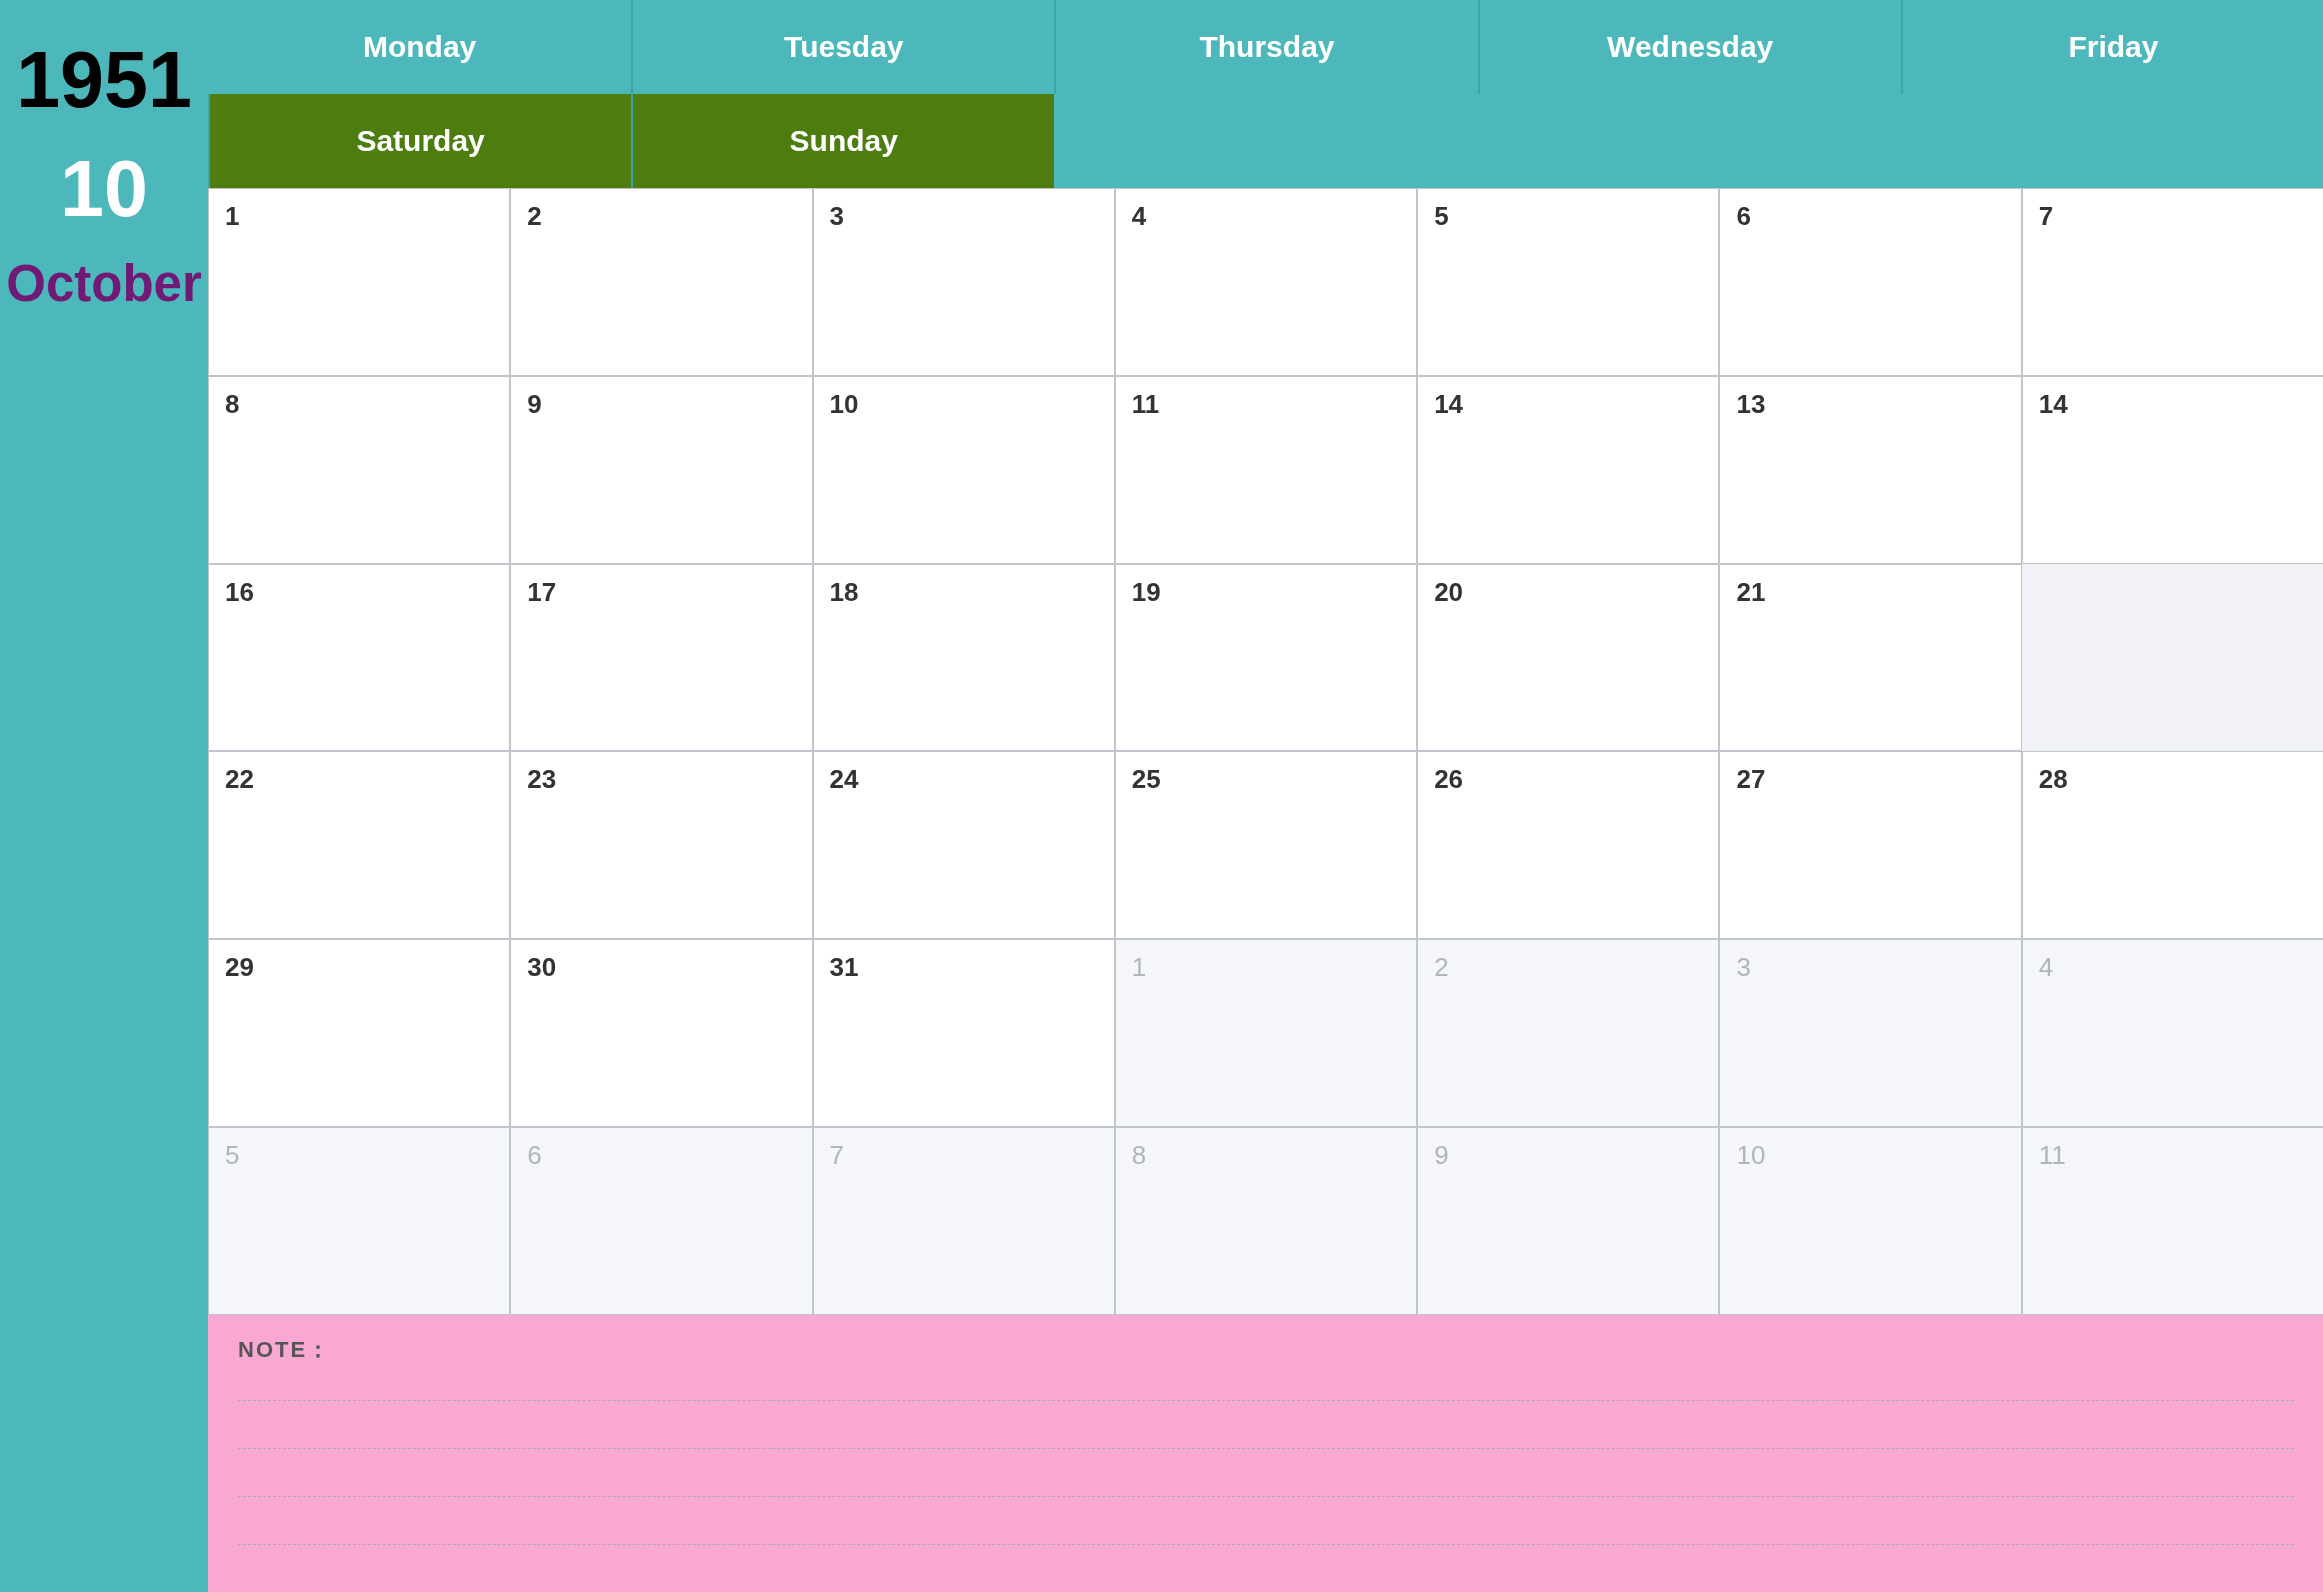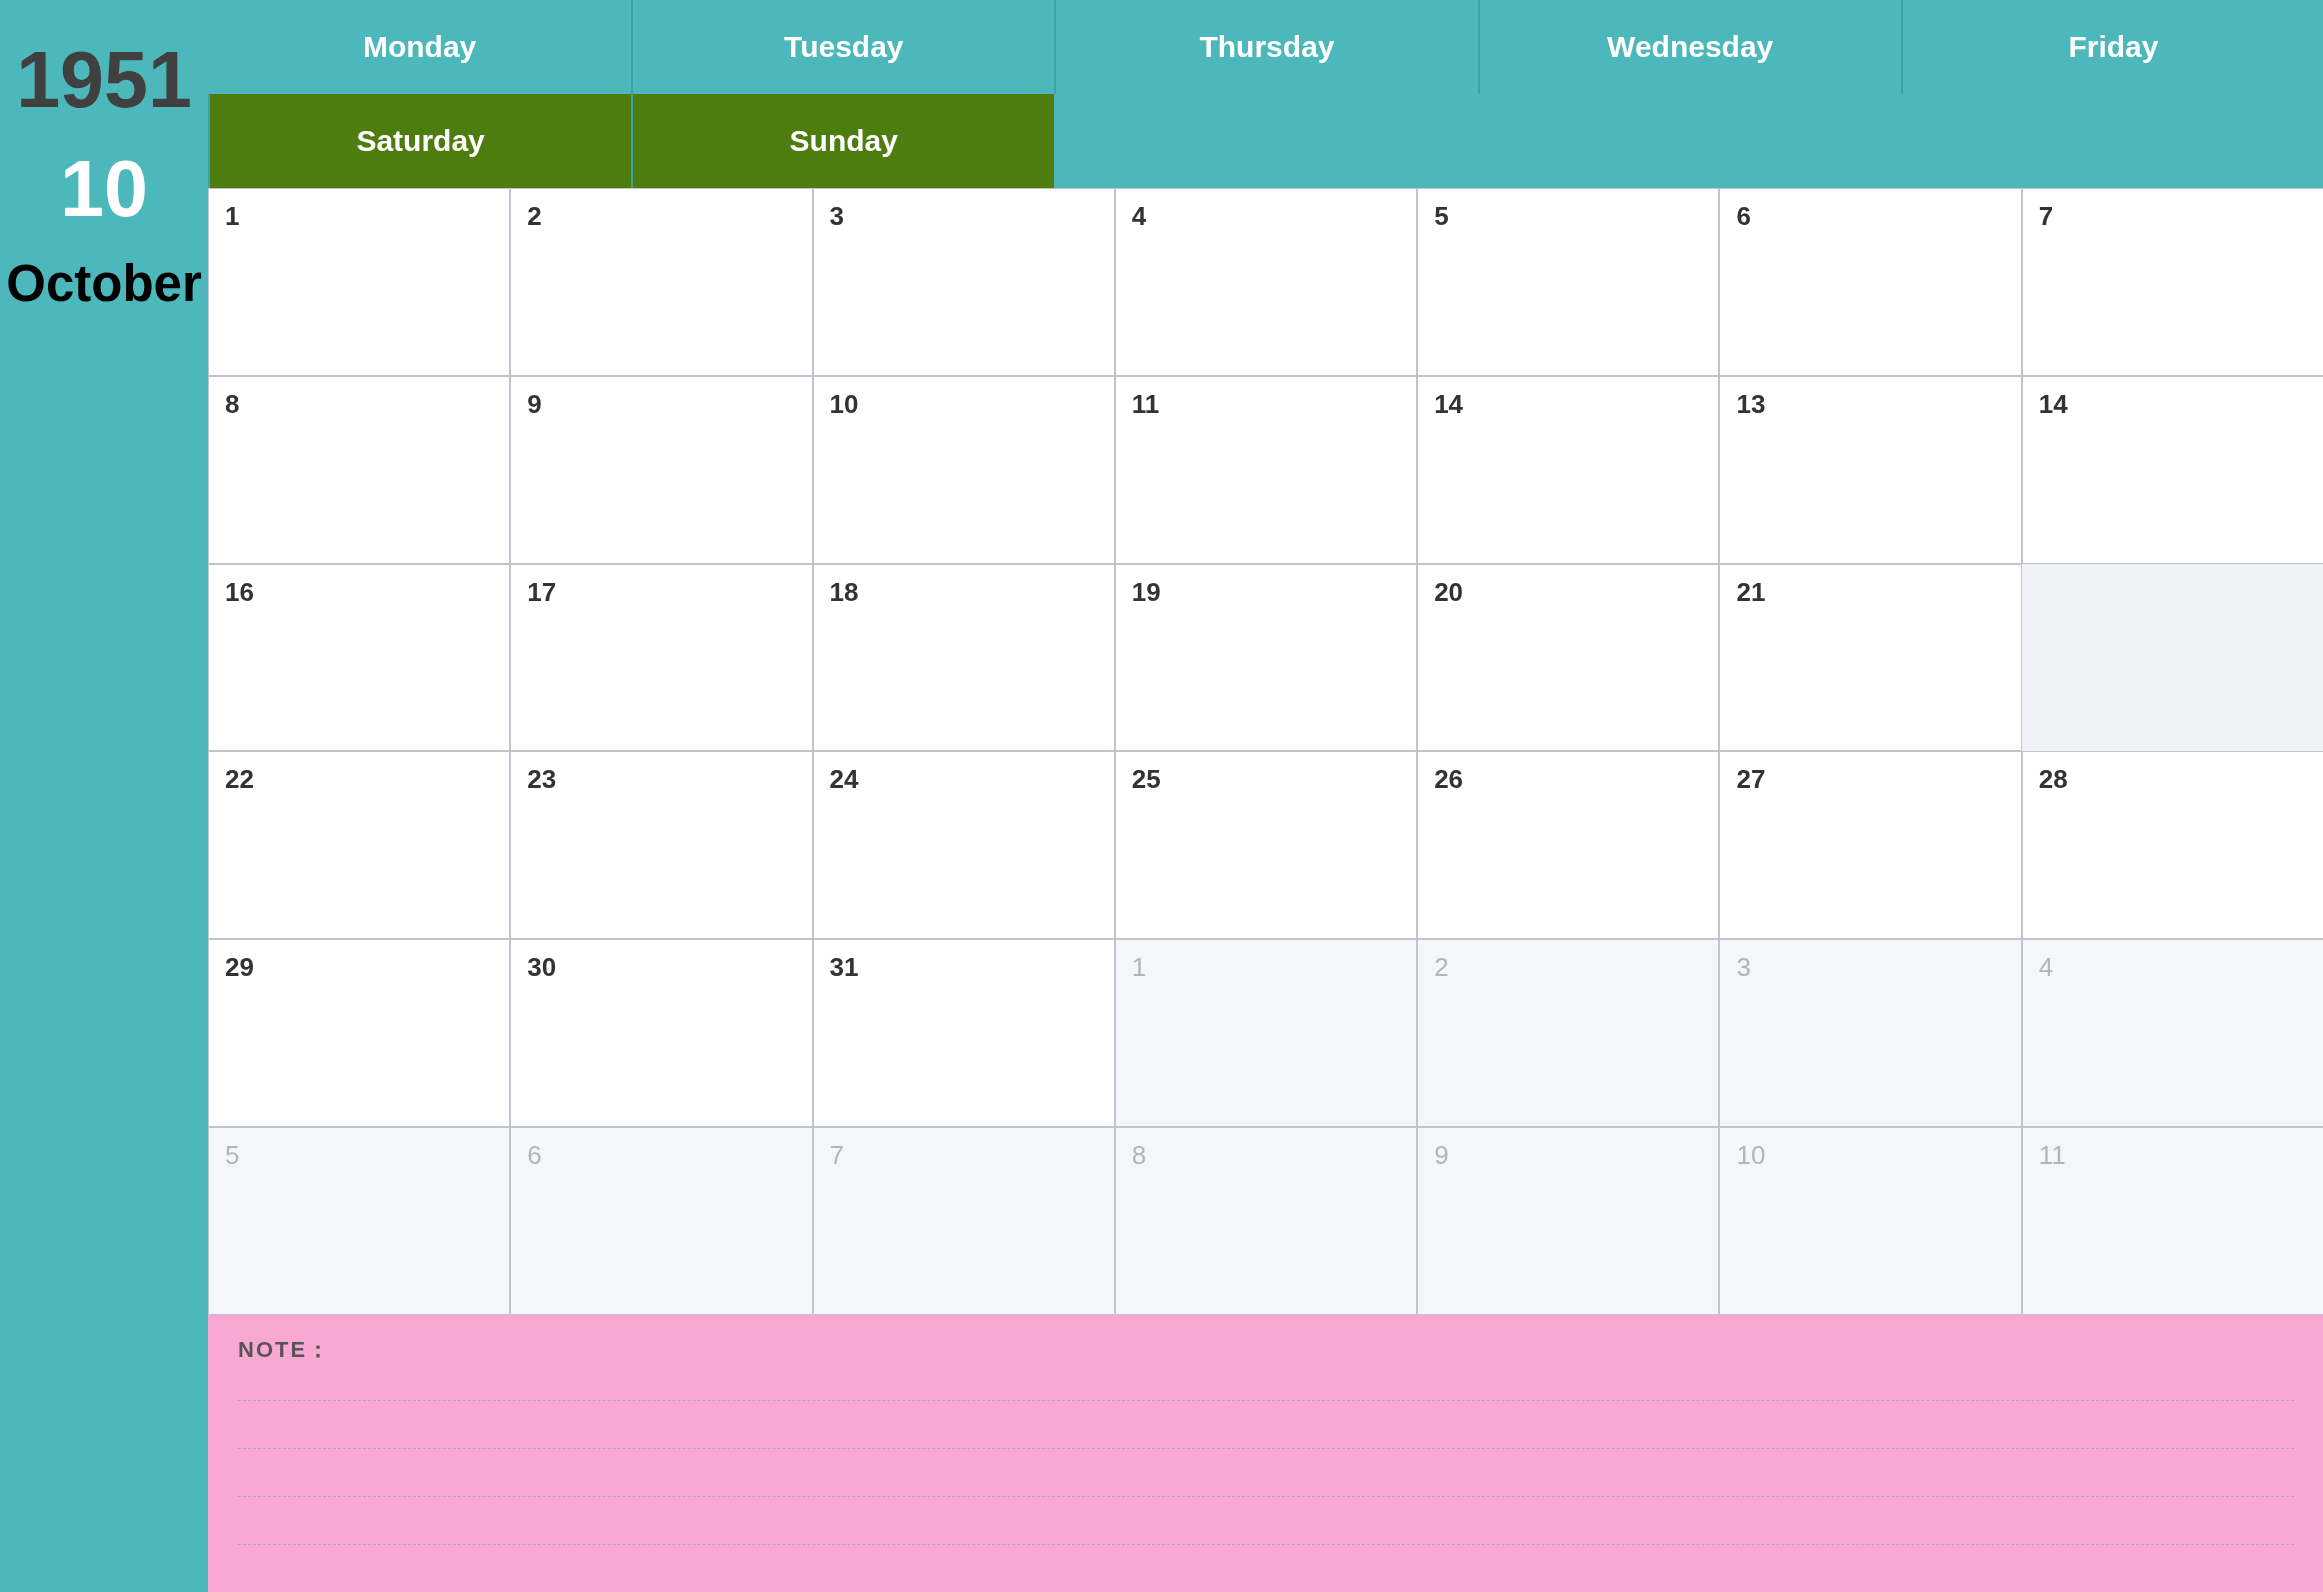--- a/index.html
+++ b/index.html
@@ -27,37 +27,37 @@
       background: #4db8bb;
       display: flex;
       flex-direction: column;
       align-items: center;
       justify-content: flex-start;
       padding-top: 40px;
       flex-shrink: 0;
     }
 
     .sidebar-year {
-      color: #404040;
+      color: #000000;
       font-size: 79px;
       font-weight: bold;
       line-height: 1;
       margin-bottom: 30px;
     }
 
     .sidebar-week {
       color: white;
       font-size: 79px;
       font-weight: bold;
       line-height: 1;
       margin-bottom: 30px;
     }
 
     .sidebar-month {
-      color: #000000;
+      color: #701a75;
       font-size: 51px;
       font-weight: bold;
       line-height: 1;
     }
 
     .calendar-main {
       flex: 1;
       display: flex;
       flex-direction: column;
       background: #f0f2f7;

